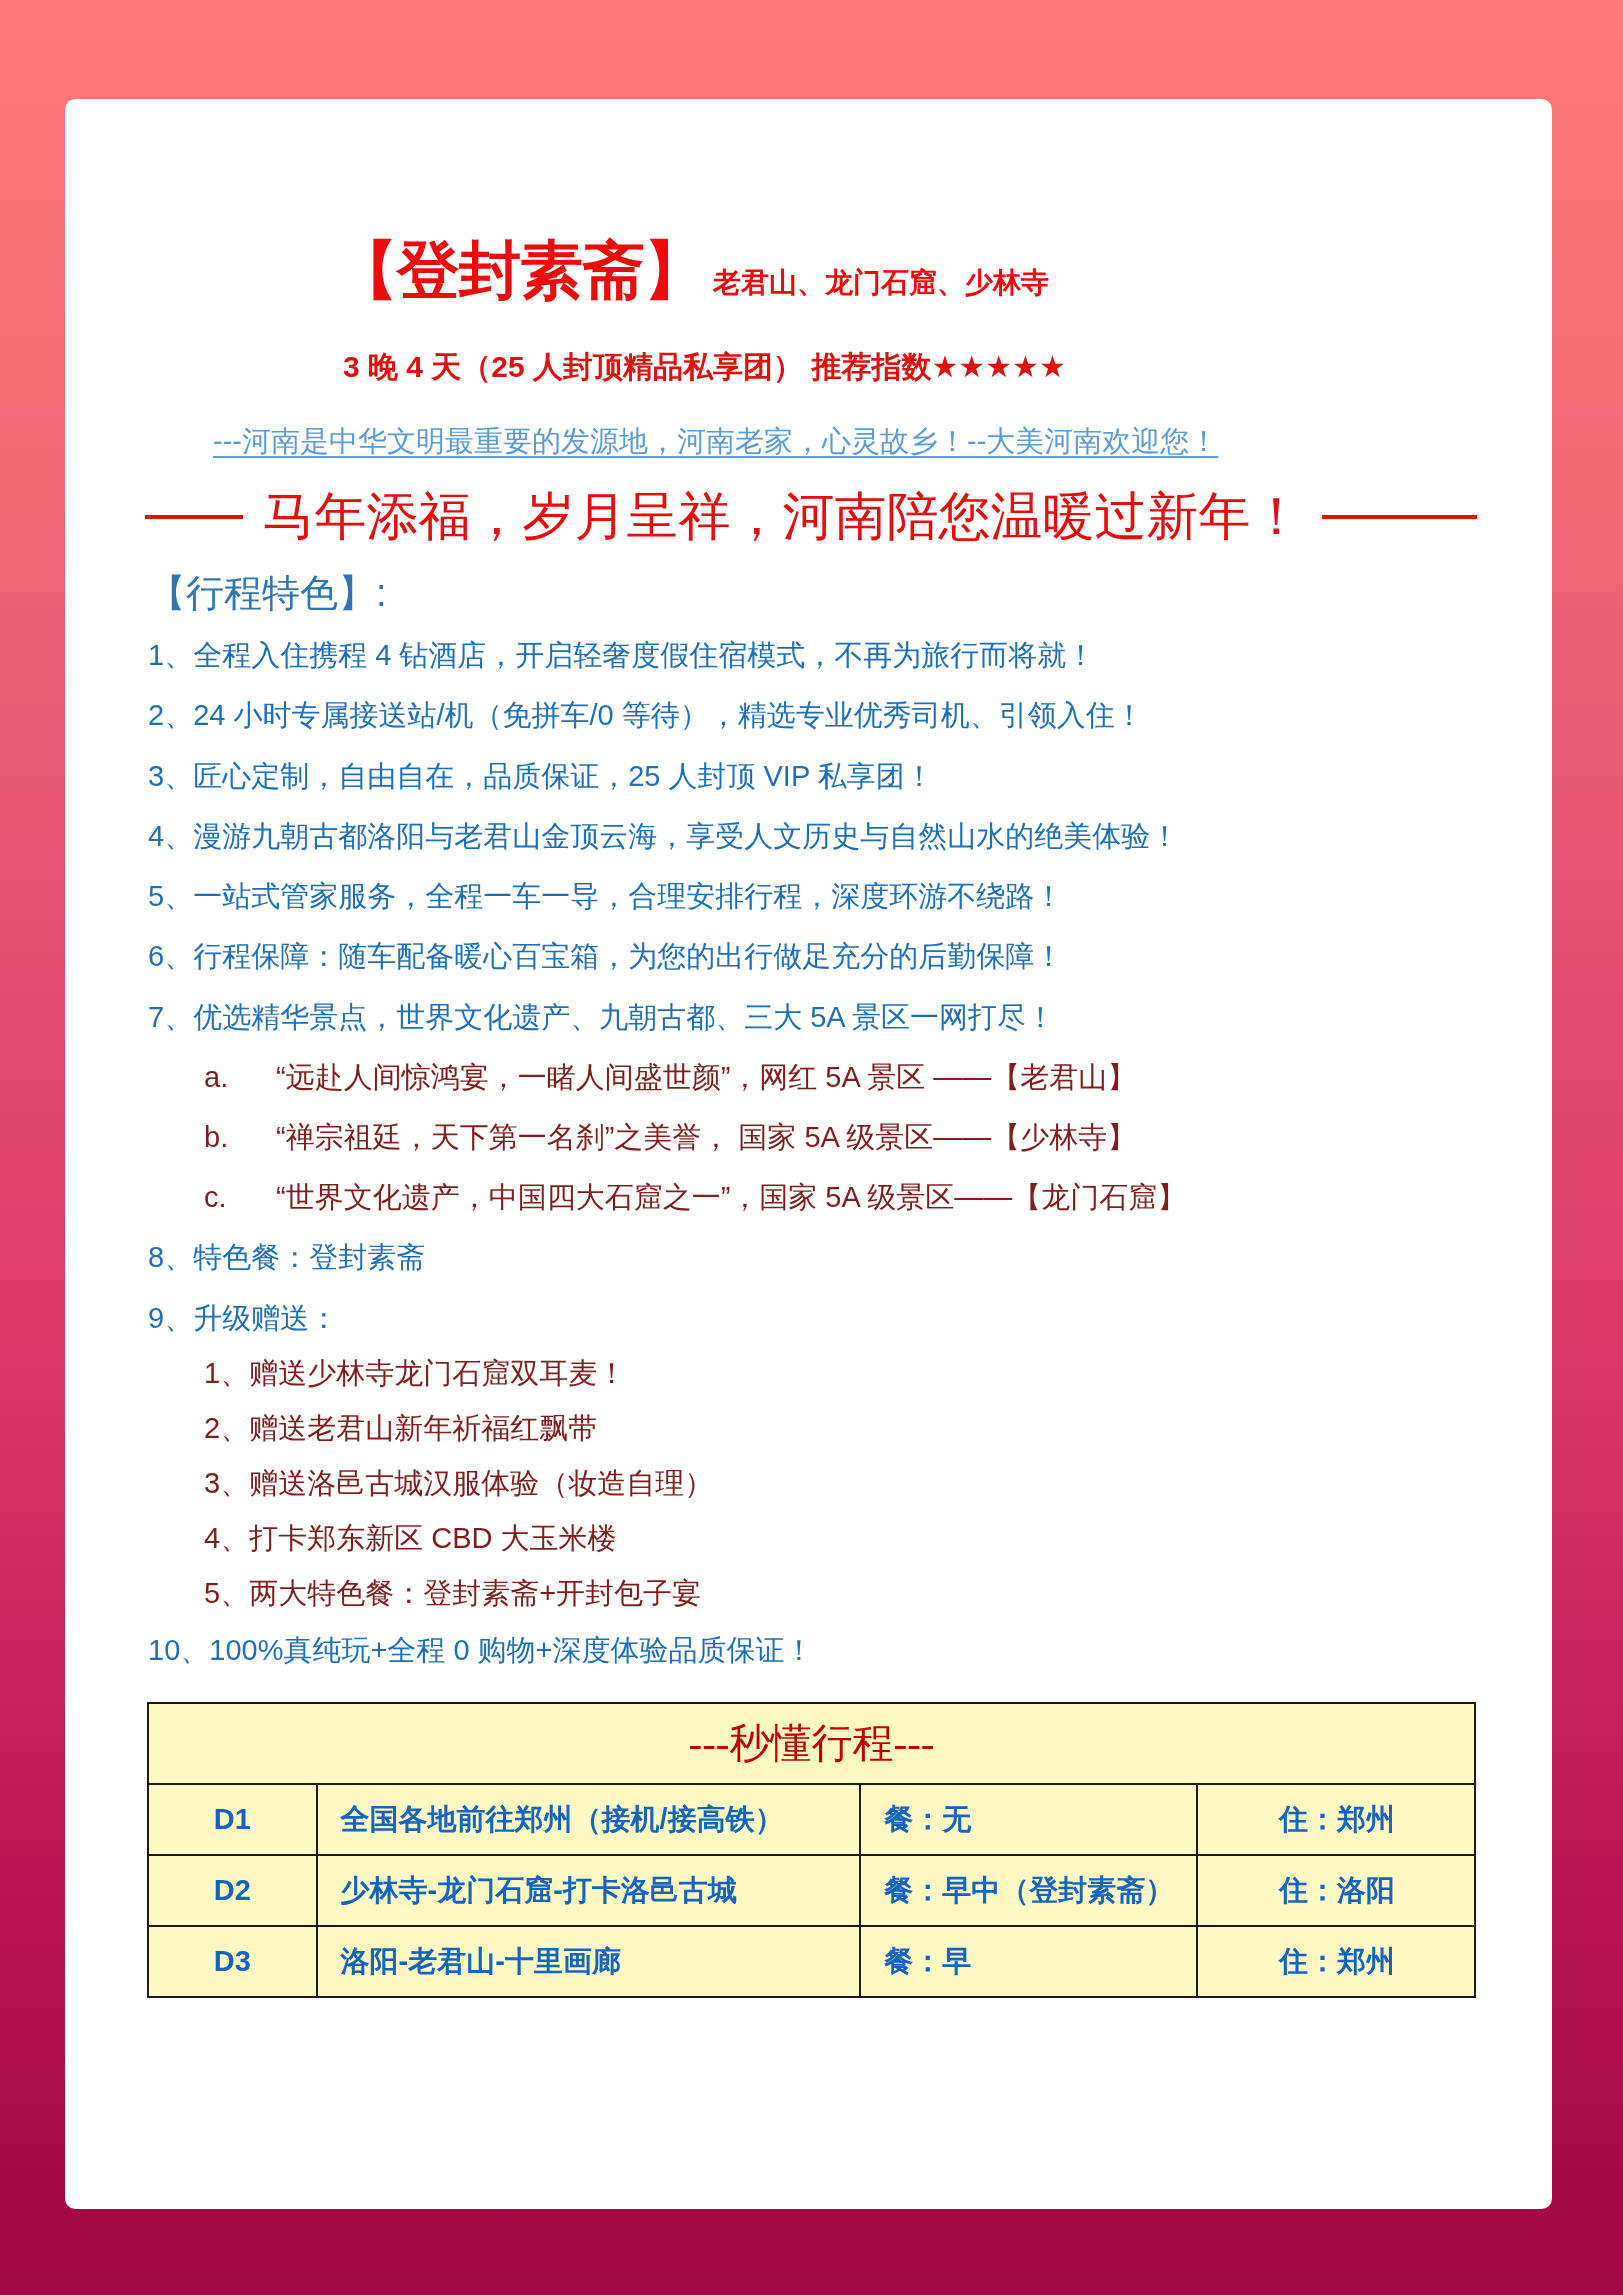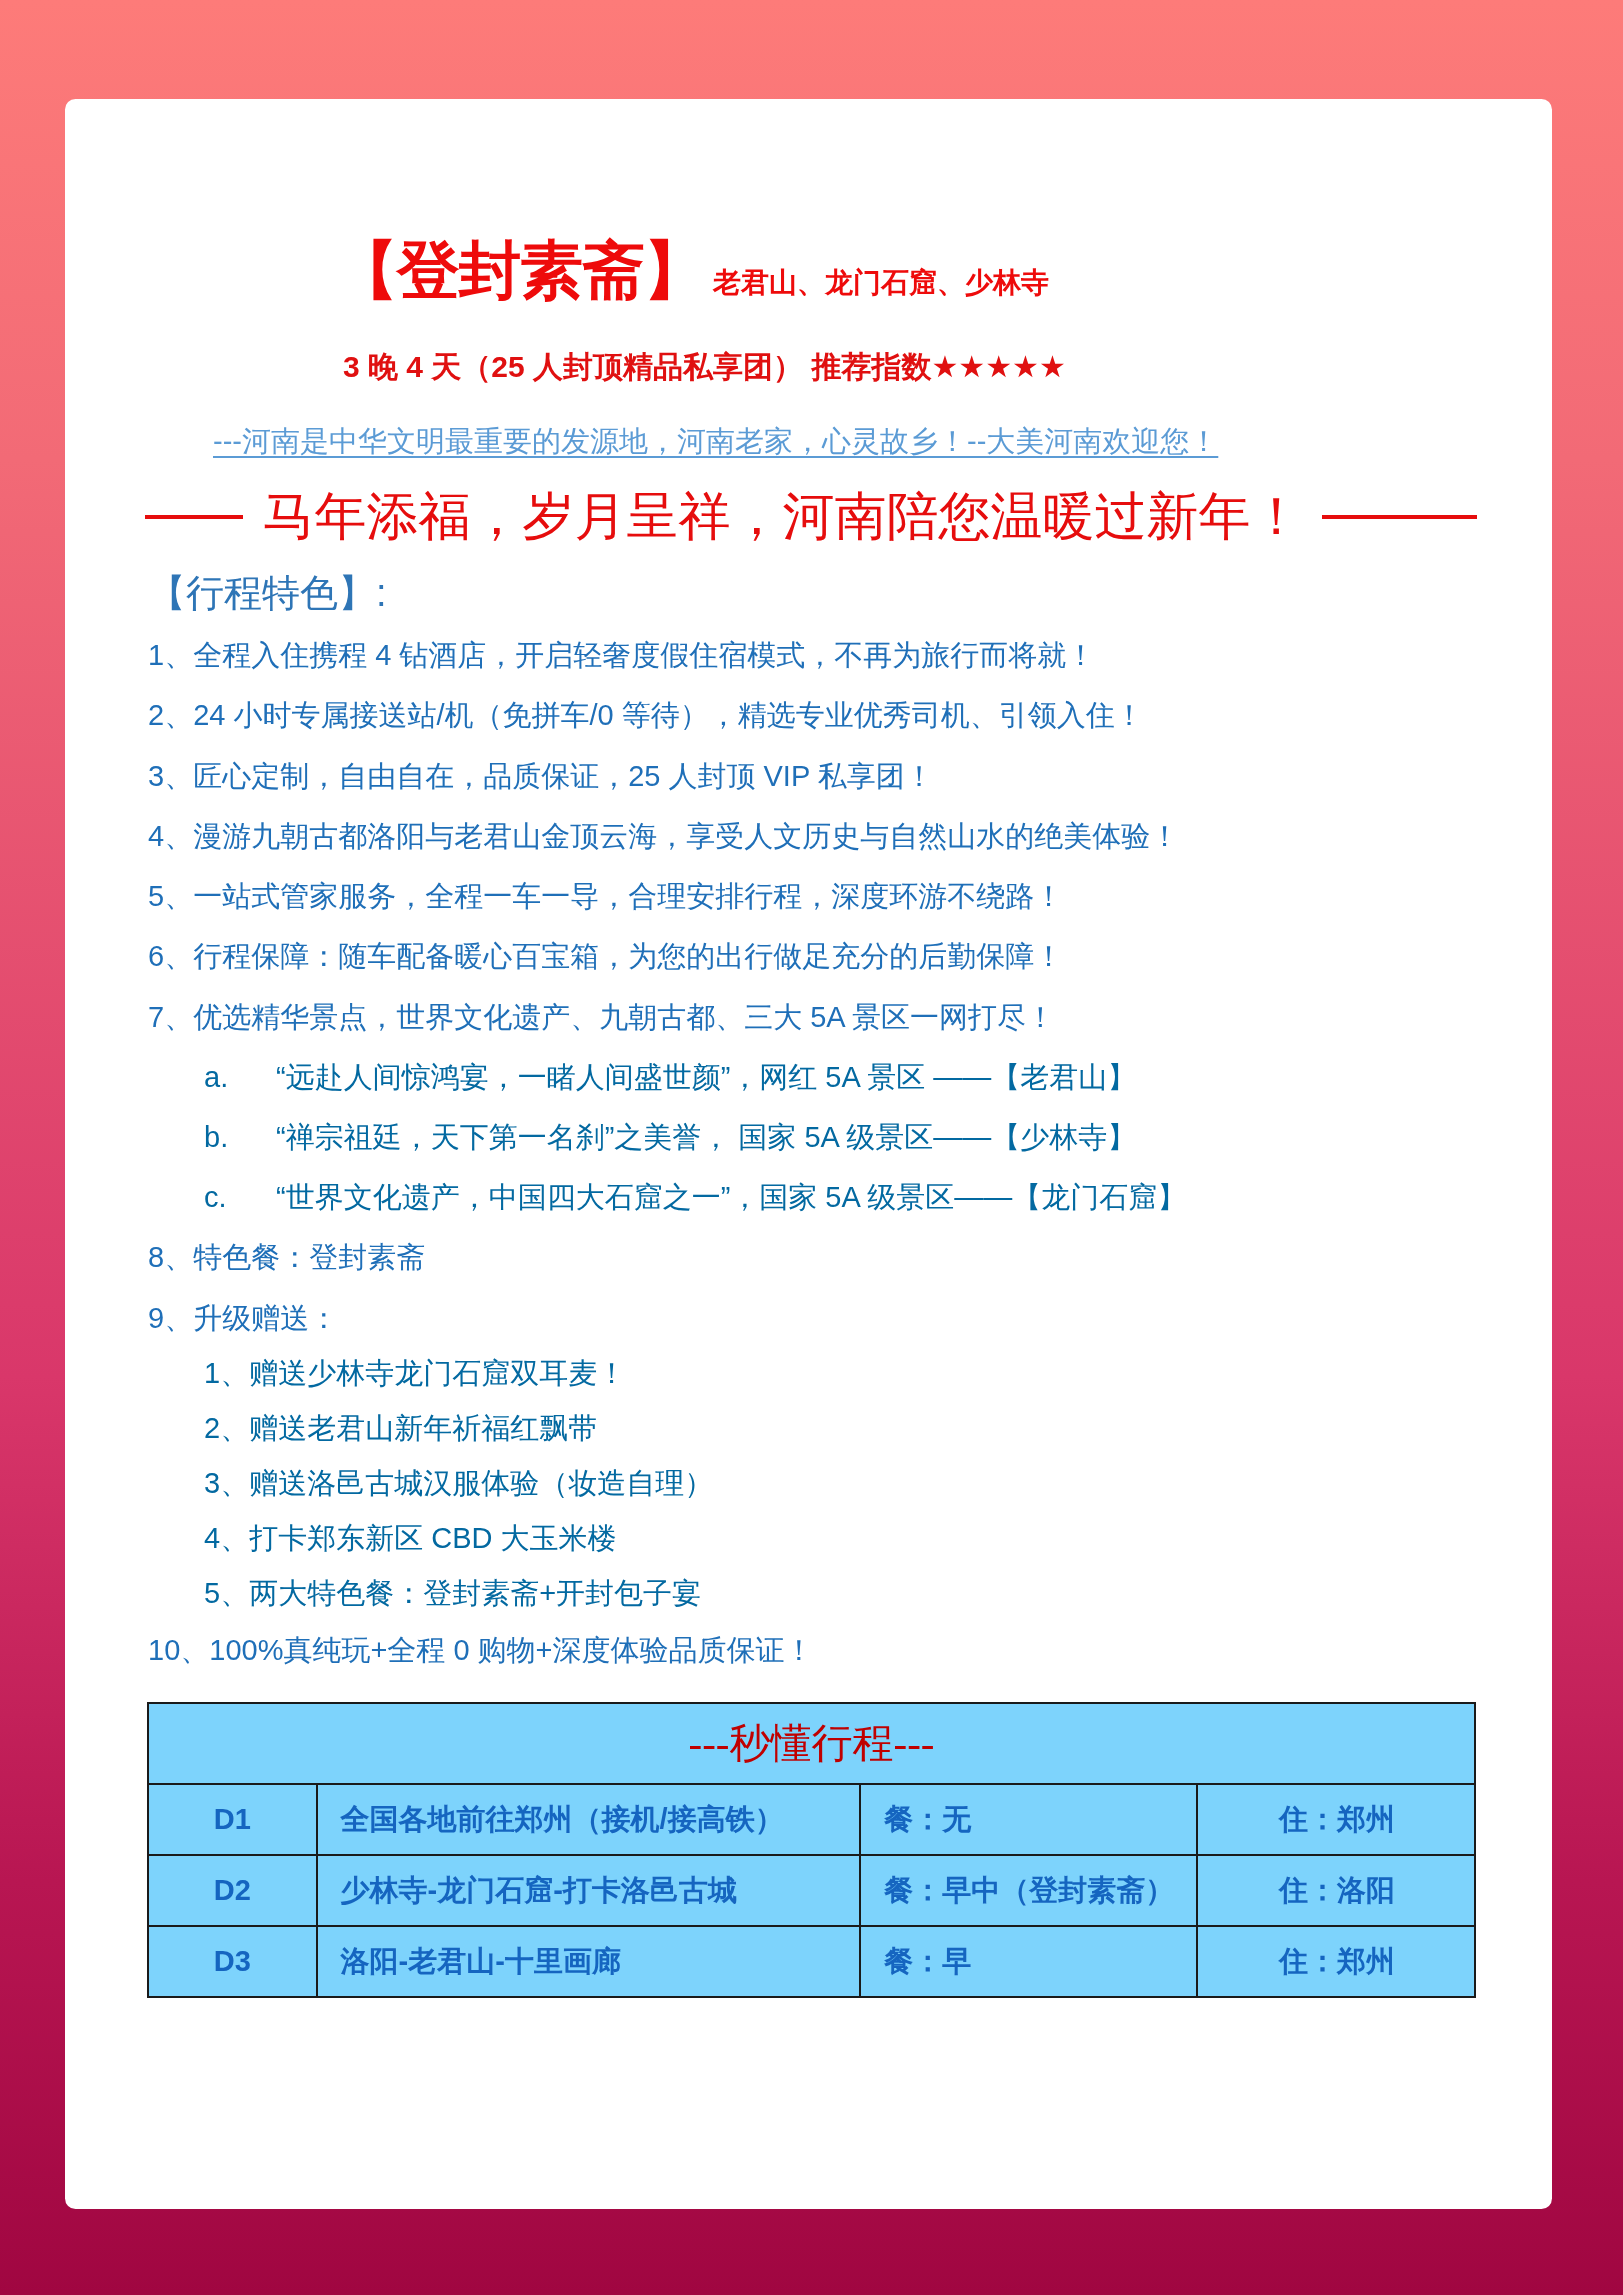--- a/index.html
+++ b/index.html
@@ -25,26 +25,26 @@
   }
   .banner { left: 145px; top: 482px; width: 1332px; display: flex; align-items: center; }
   .banner .dash { height: 3.9px; background: #e60d0d; flex: 0 0 auto; }
   .banner .txt {
     color: #e60d0d; font-size: 52px; font-family: "Liberation Serif", "DejaVu Serif", serif;
     margin: 0 19.6px; white-space: nowrap;
   }
 
   .section-head { left: 148px; top: 568px; color: #2e75b6; font-size: 38px; }
   .feature { color: #1f6fb8; font-size: 29px; }
-  .sub-item { color: #0369a1; font-size: 29px; }
+  .sub-item { color: #7f1d1d; font-size: 29px; }
   .sub-marker { display: inline-block; width: 72px; }
 
   table.itin {
     position: absolute; left: 147px; top: 1702px; width: 1329px;
-    border-collapse: collapse; background: #7dd3fc;
+    border-collapse: collapse; background: #fef9c3;
   }
   table.itin td { border: 2px solid #1a1a1a; text-align: center; vertical-align: middle; }
   .itin-title { height: 77px; color: #c00000; font-size: 41px; font-family: "Liberation Serif", "DejaVu Serif", serif; }
   .hdr { color: #c00000; font-size: 29px; font-weight: bold; }
   .blue-b { color: #1565c0; font-size: 29px; font-weight: bold; }
   .price-cell { text-align: left !important; padding: 9.2px 13px; line-height: 68px; }
   .left { text-align: left !important; padding-left: 23px; }
   .day-row td { height: 67px; }
 </style>
 </head>

